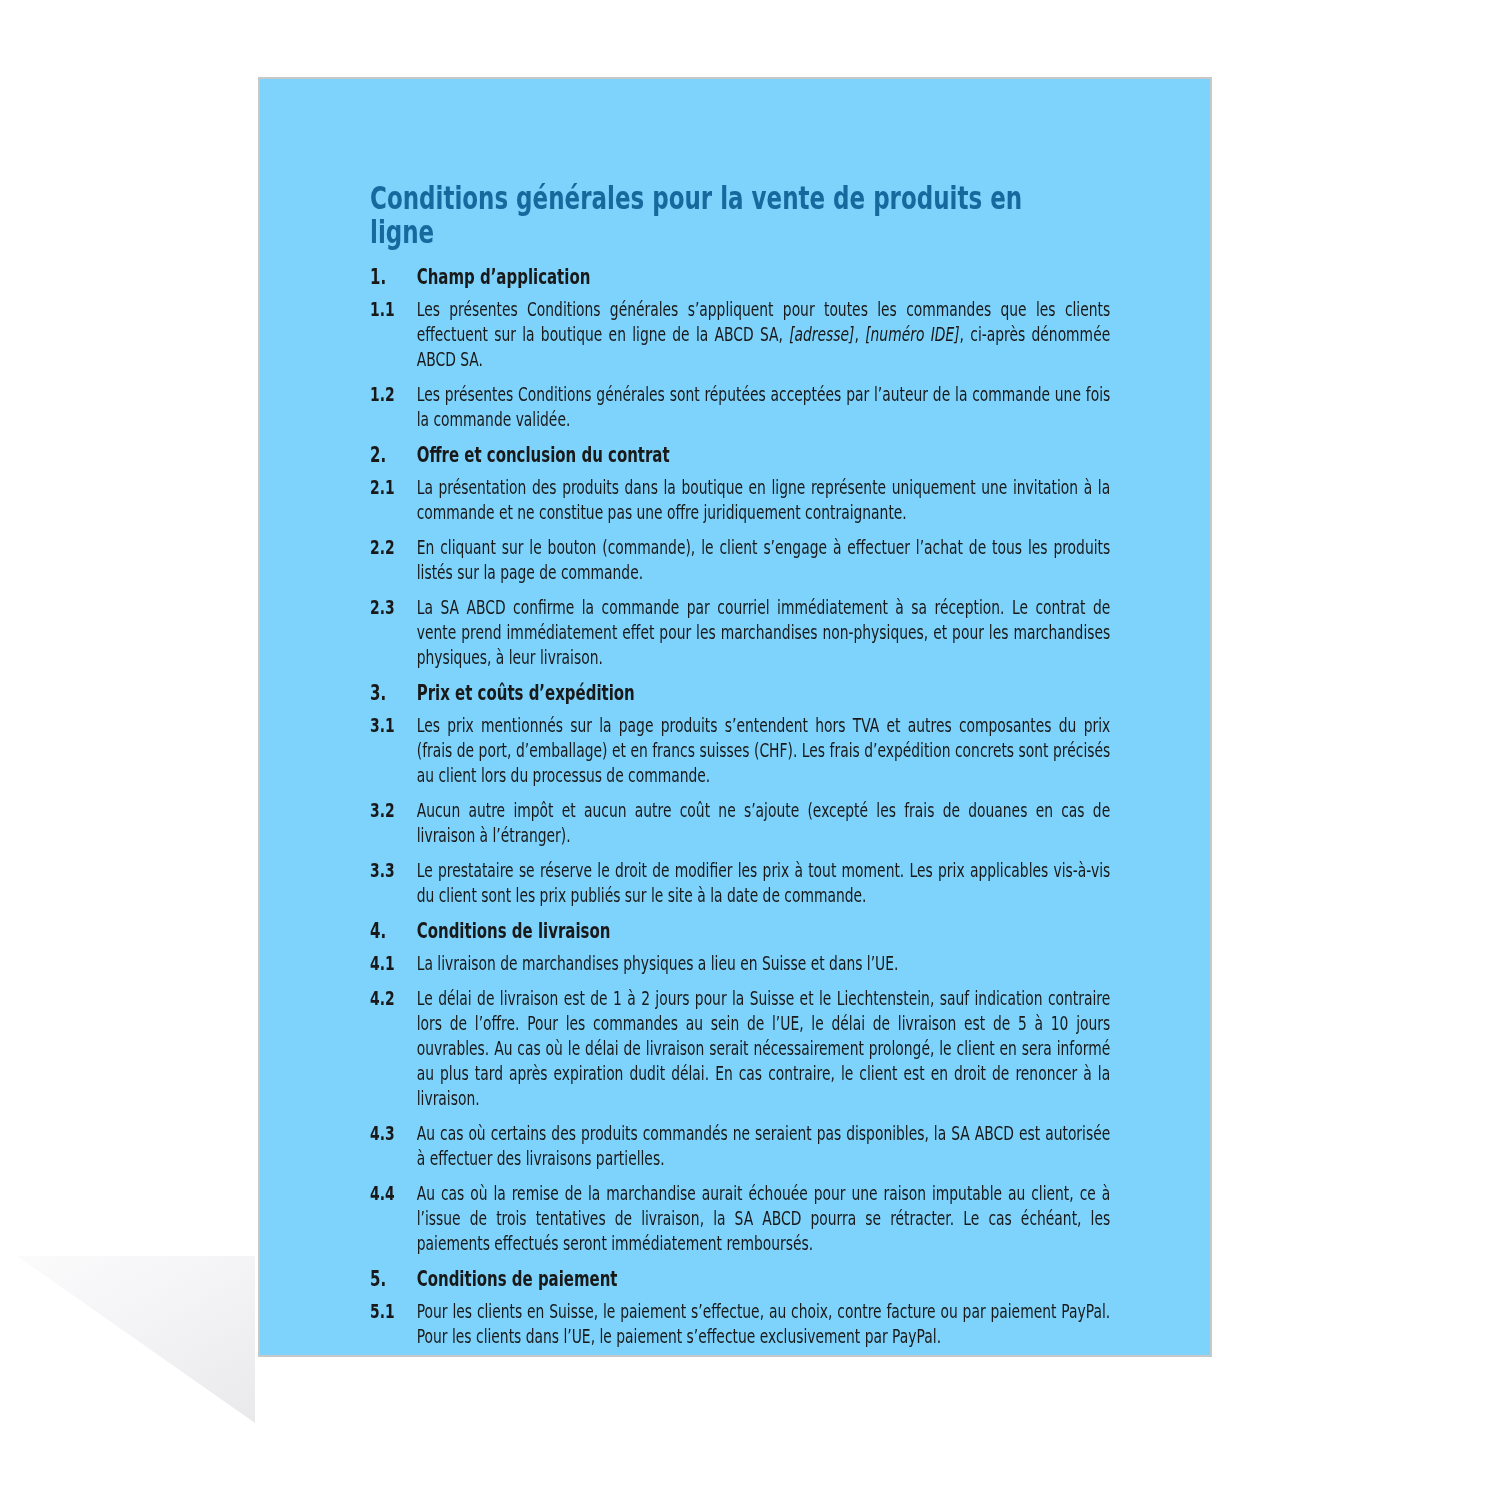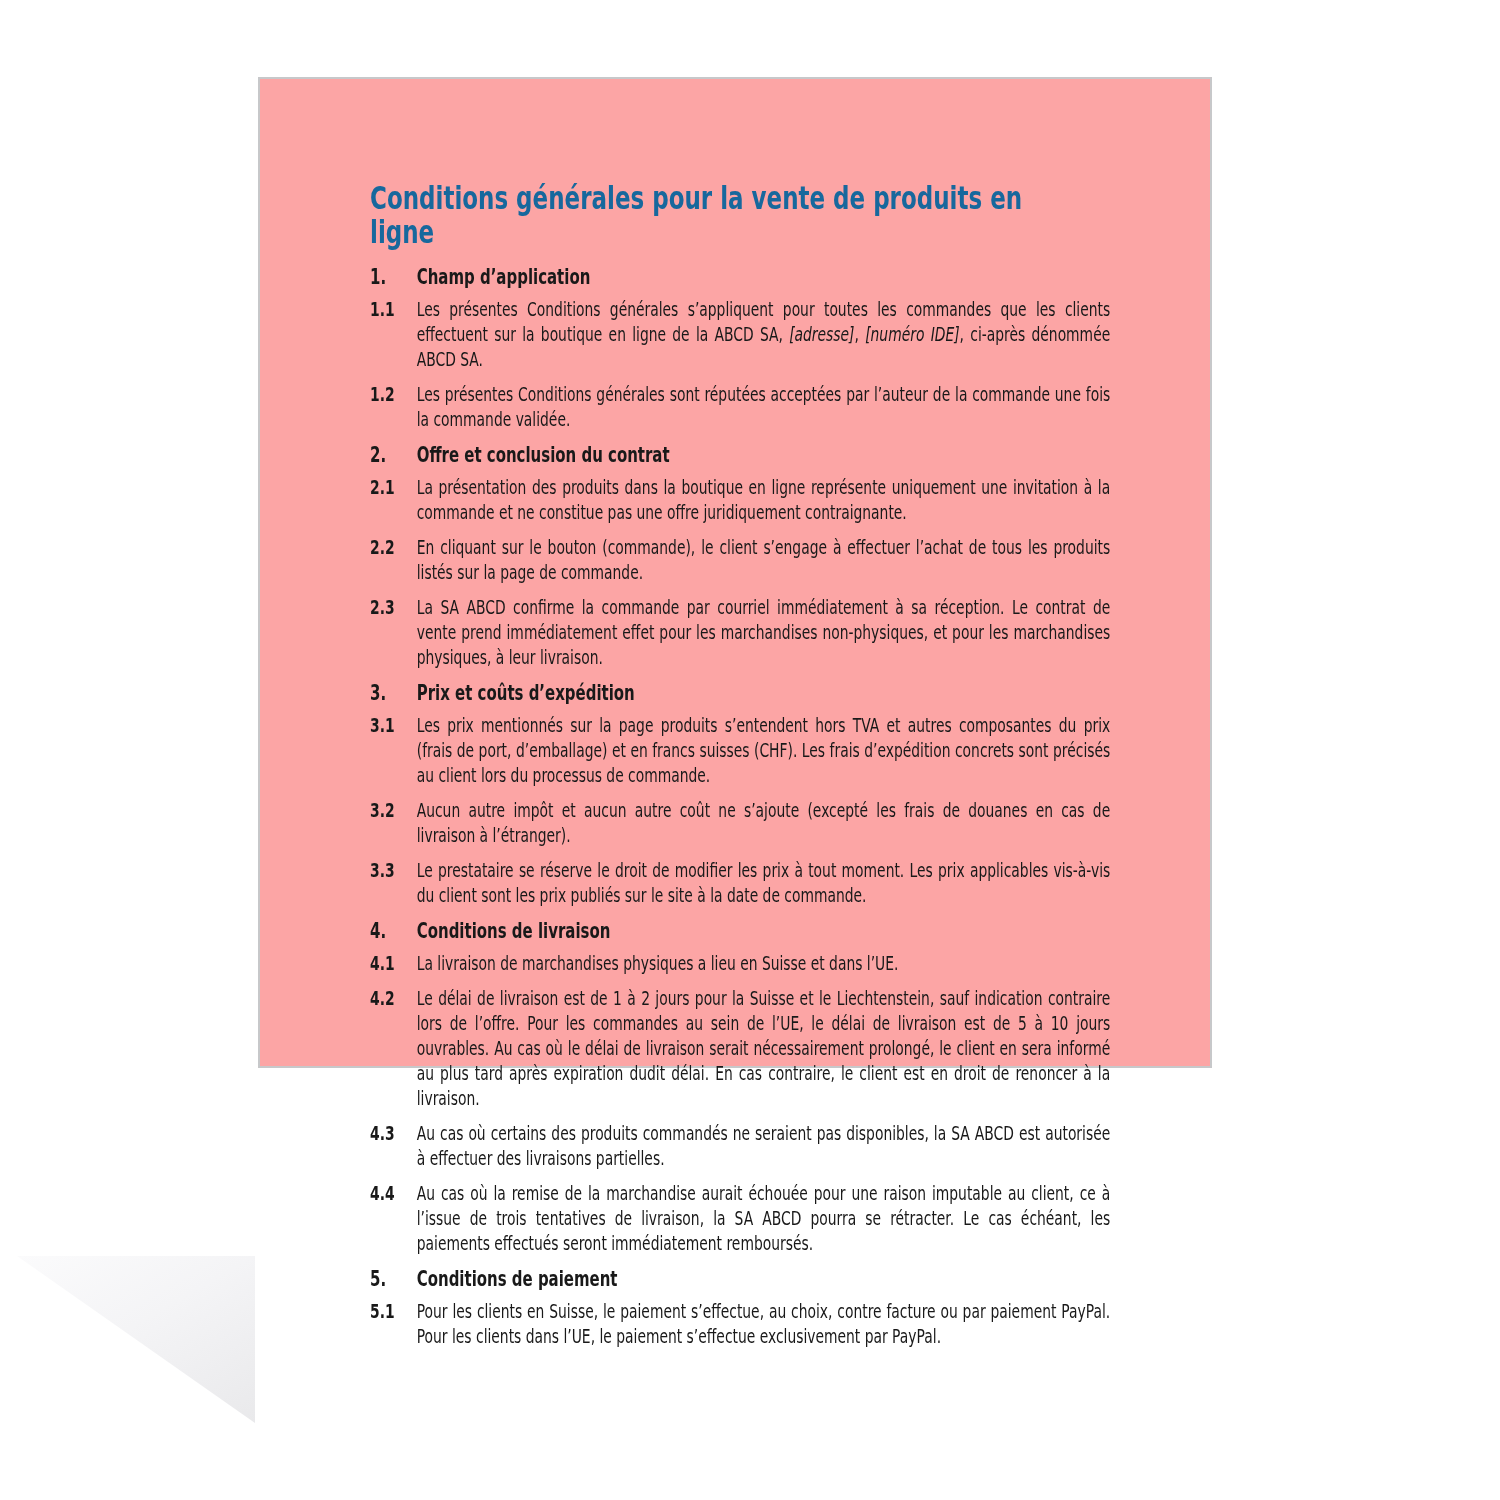--- a/index.html
+++ b/index.html
@@ -25,23 +25,23 @@
     width: 238px;
     height: 167px;
     background: linear-gradient(150deg, #fbfbfc 0%, #f4f4f6 45%, #e9e9eb 100%);
     clip-path: polygon(0 0, 100% 0, 100% 100%);
   }
   .sheet {
     position: absolute;
     left: 258px;
     top: 77px;
     width: 954px;
-    height: 991px;
+    height: 1280px;
     box-sizing: border-box;
-    background: #fca5a5;
+    background: #7dd3fc;
     border: 2px solid #c7c8ca;
   }
   .sheet-content {
     position: absolute;
     left: 110px;
     top: 102px;
     width: 1014px;
     transform: scaleX(0.73);
     transform-origin: 0 0;
     color: #191919;

